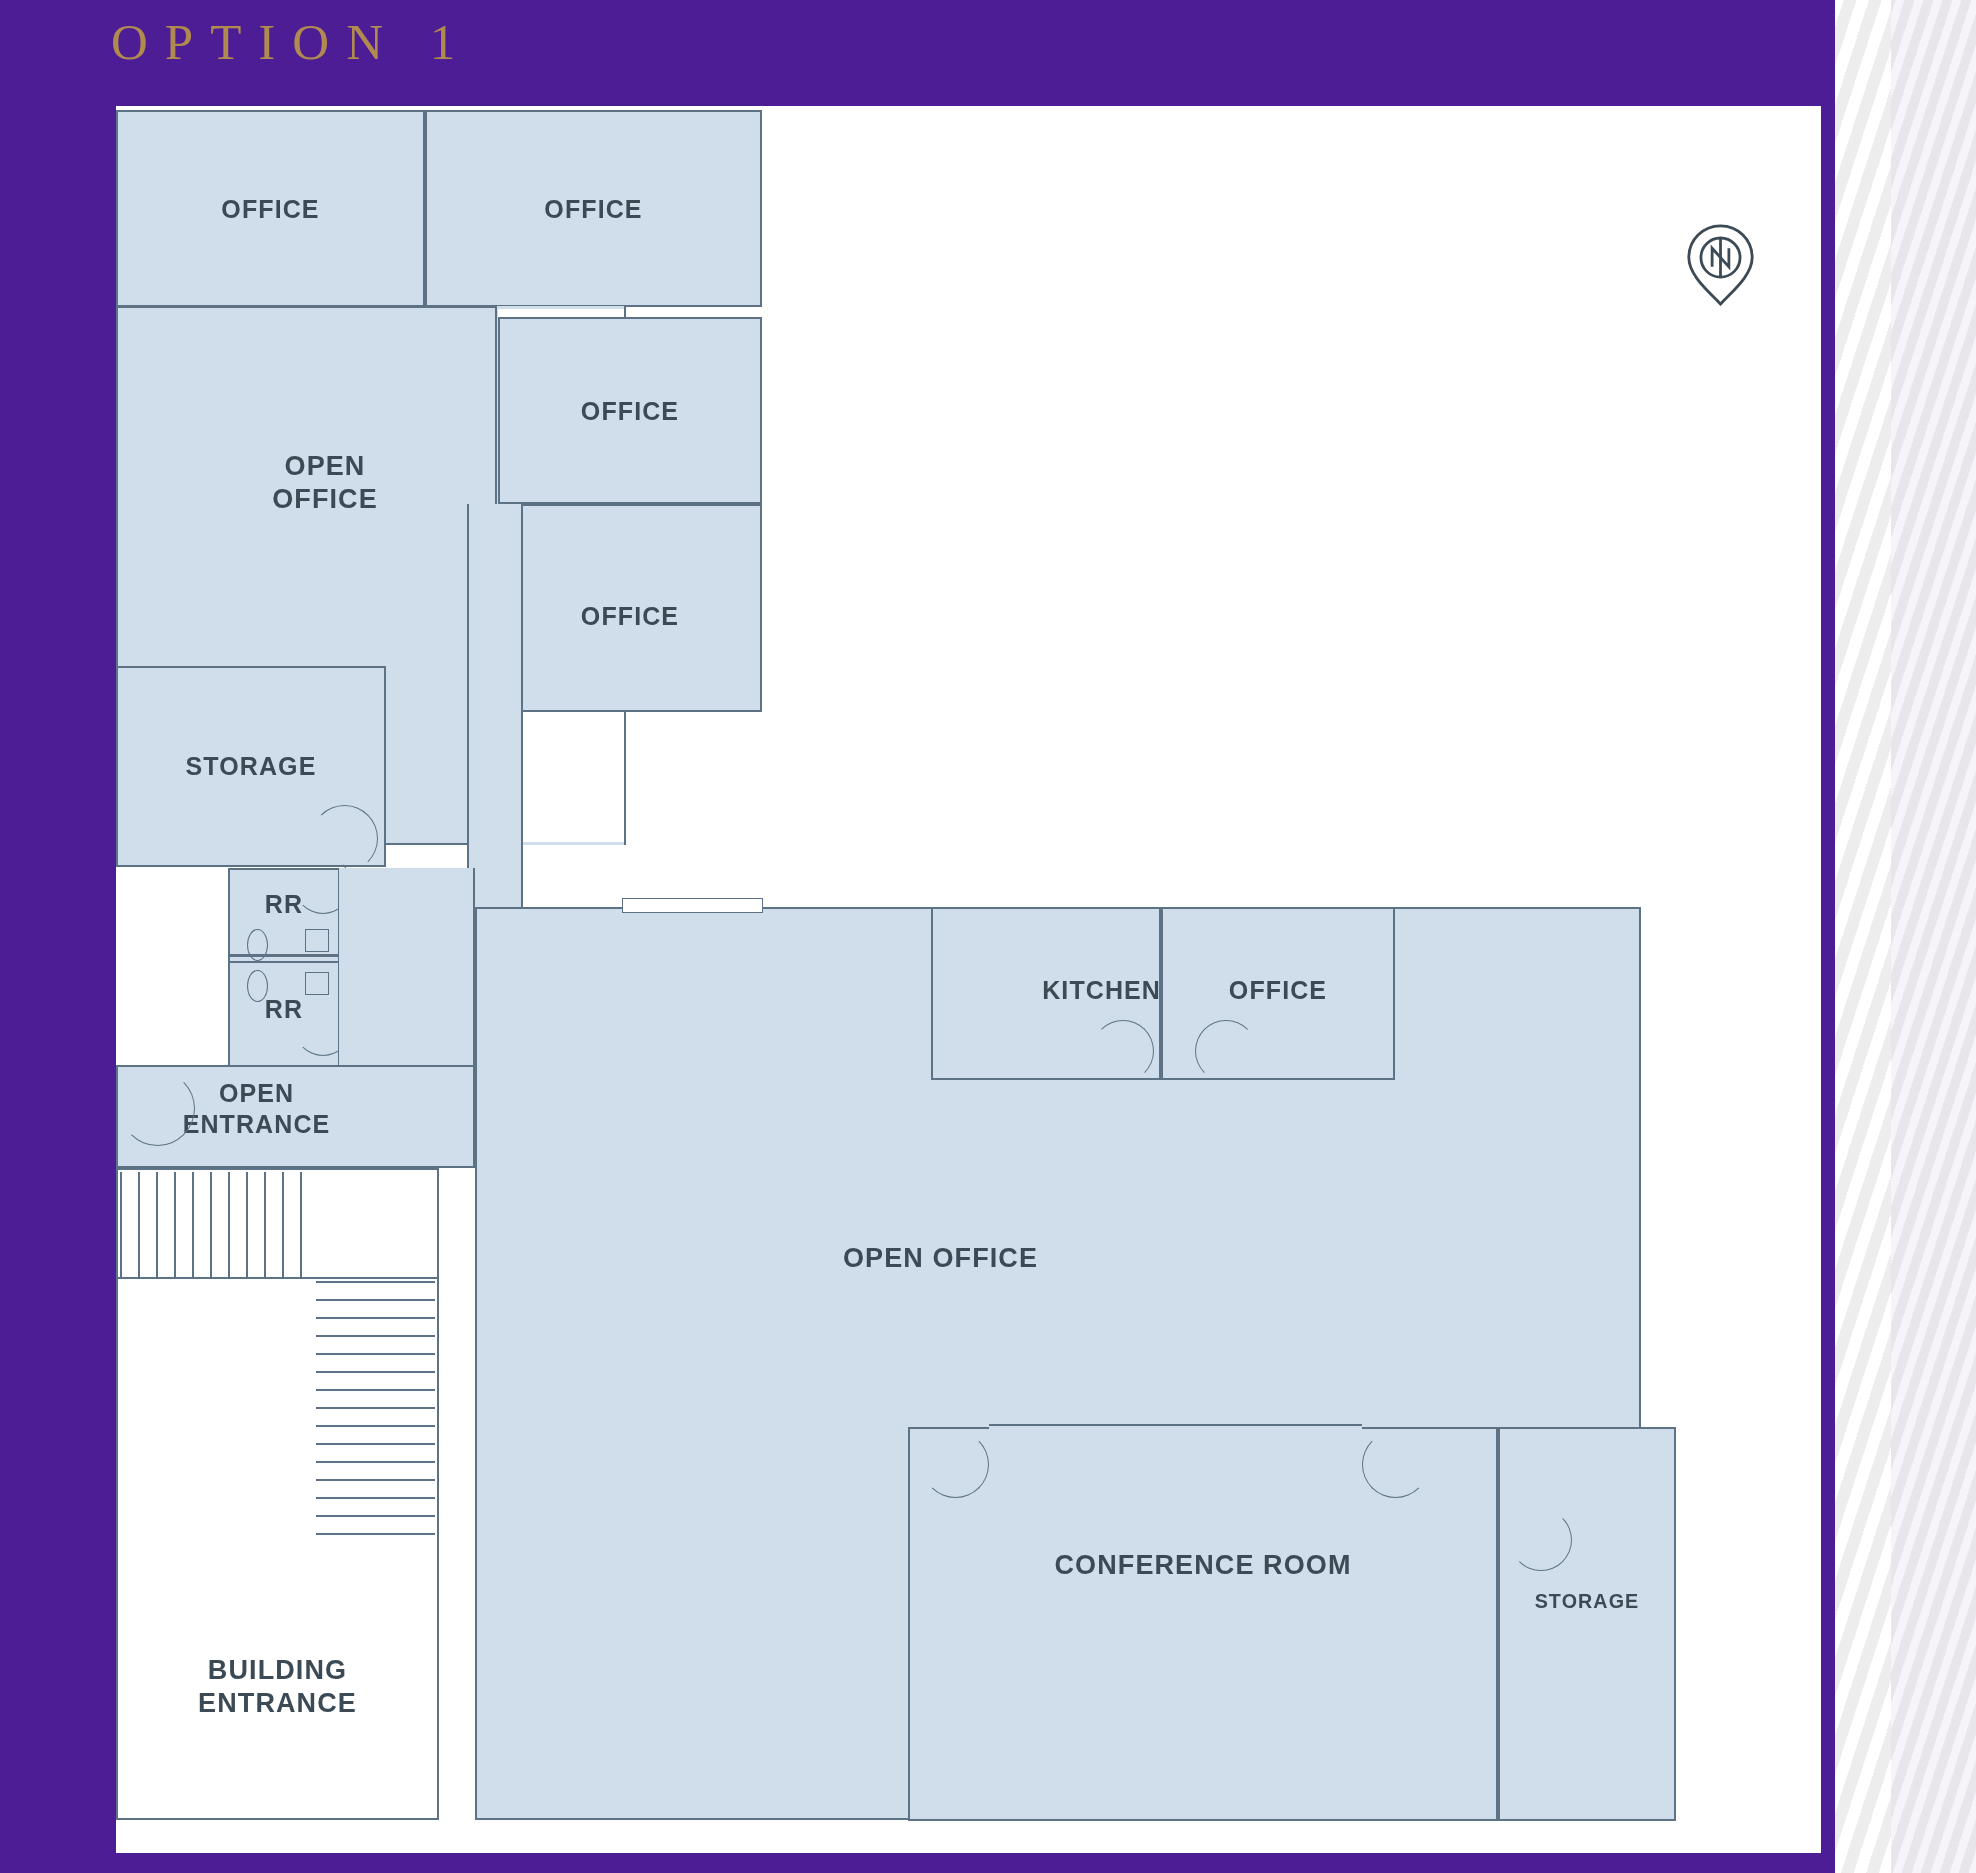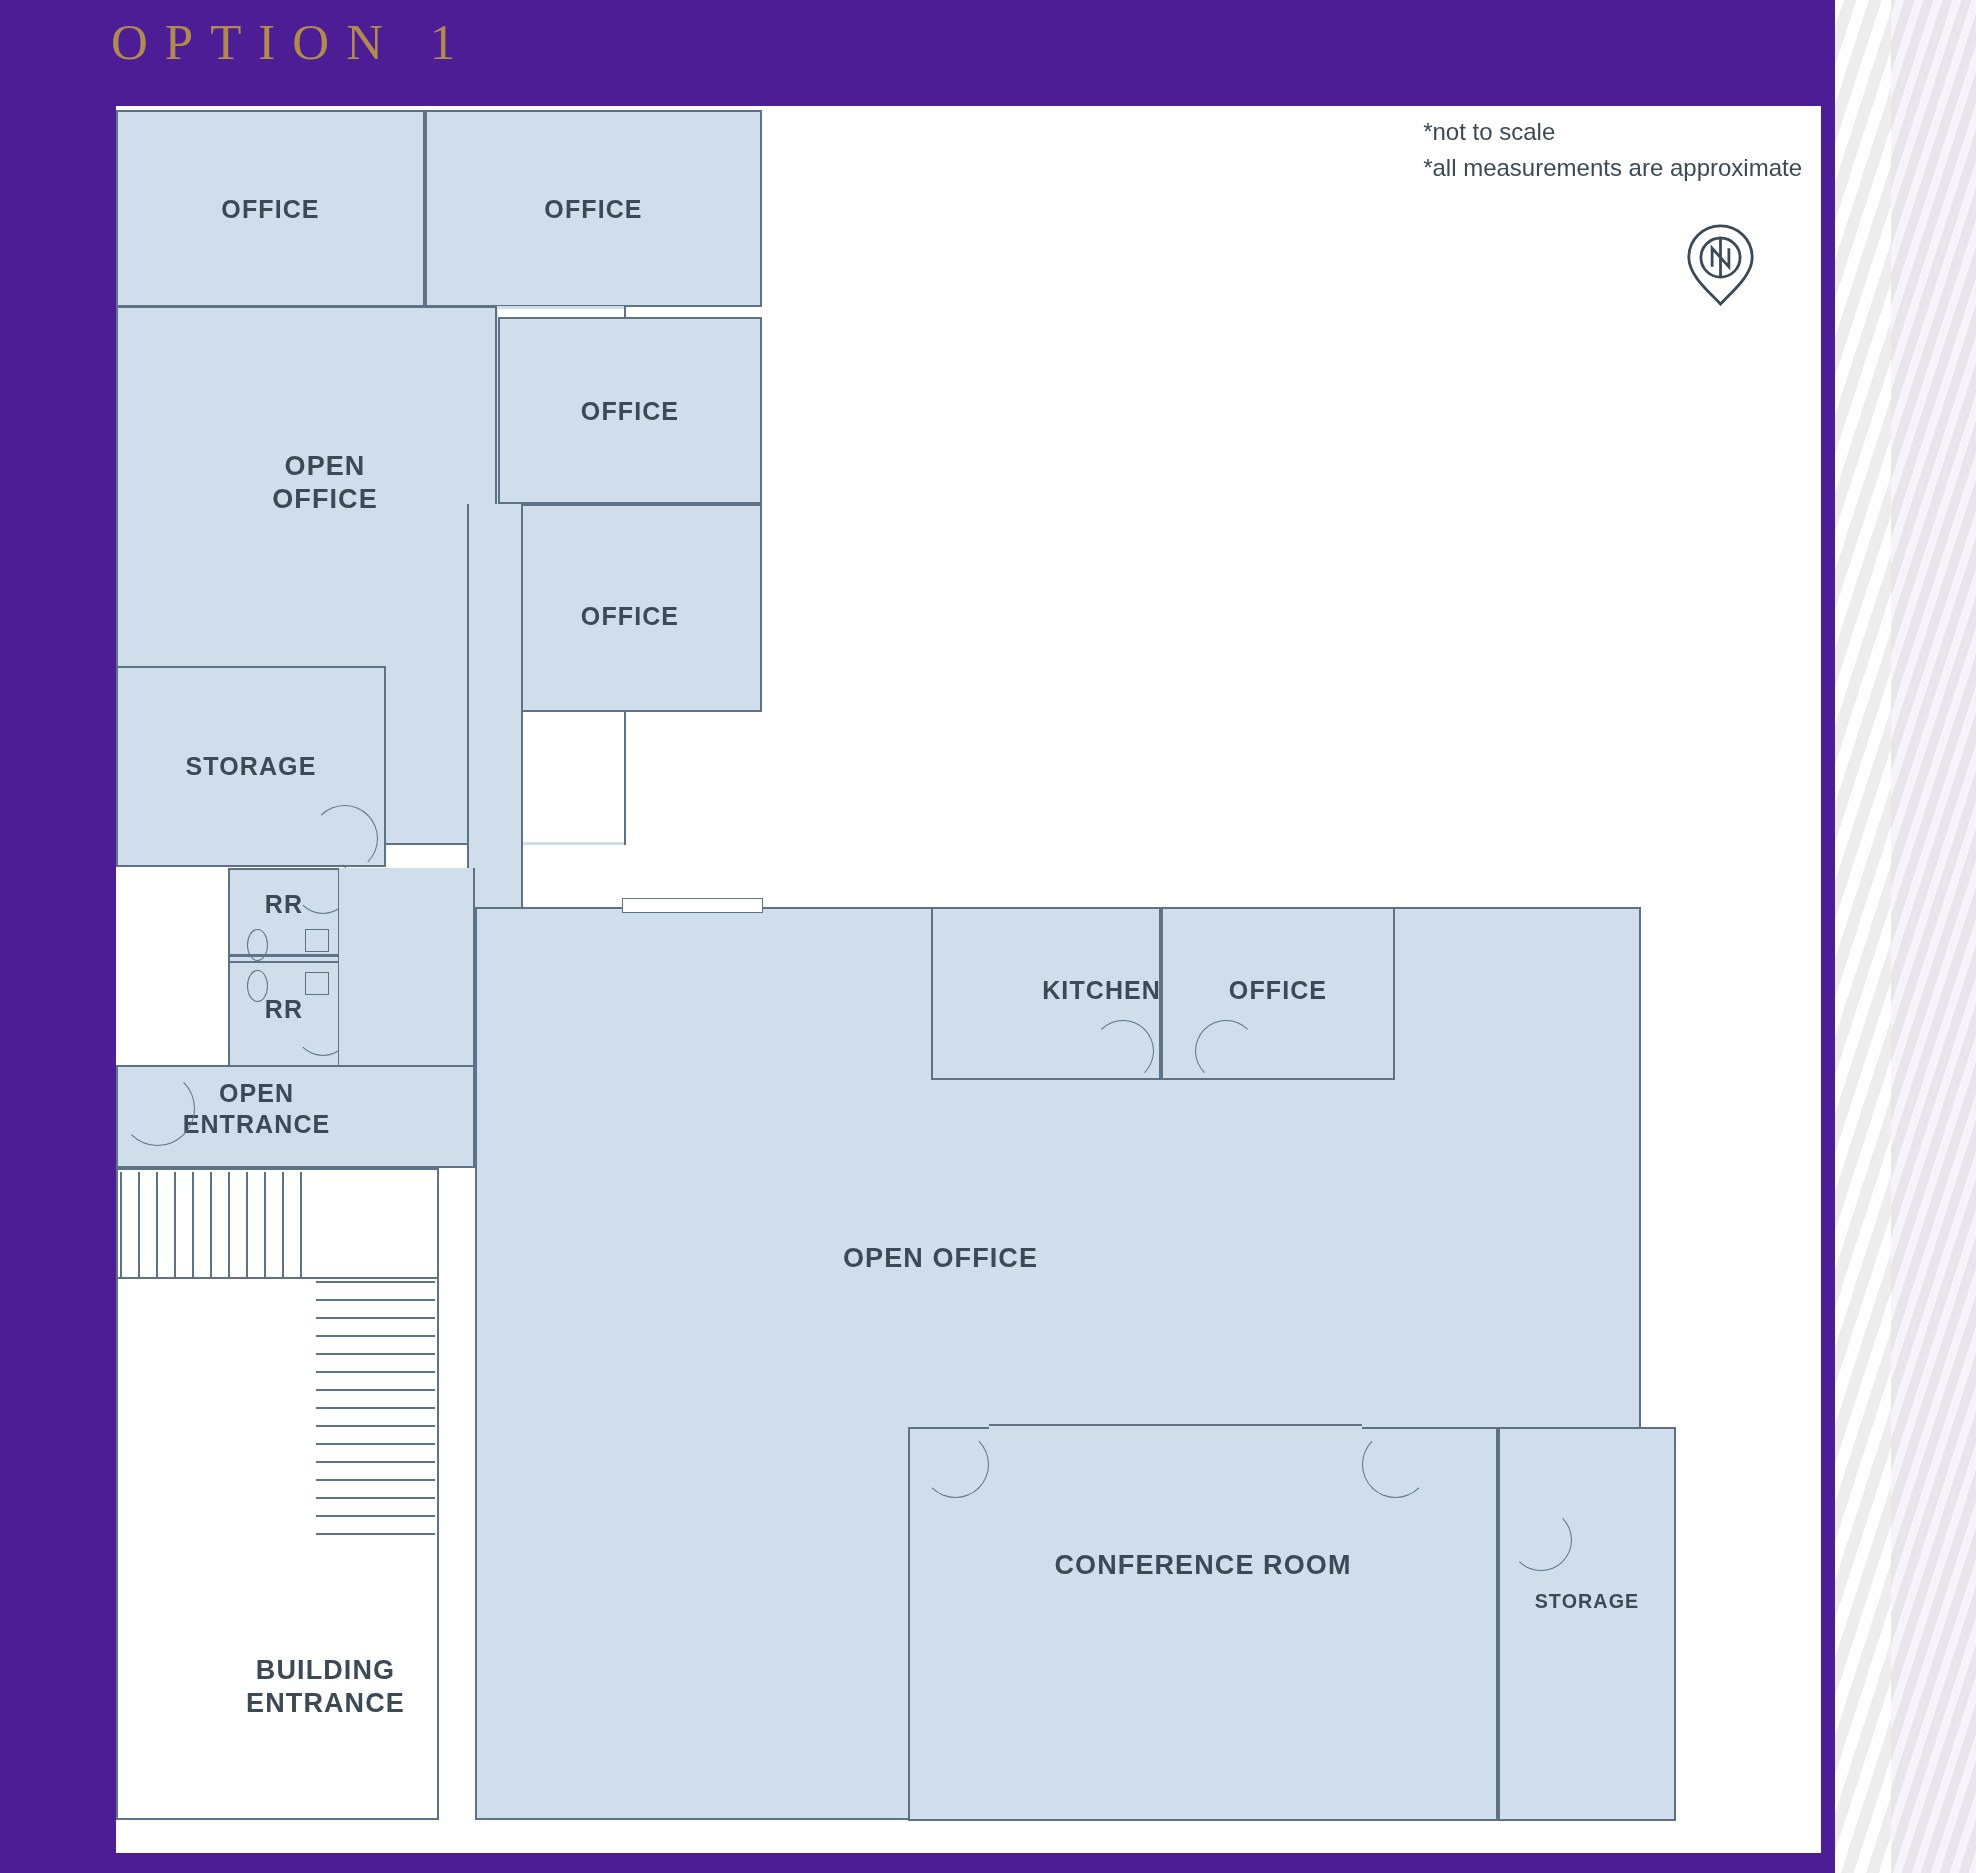--- a/index.html
+++ b/index.html
@@ -165,24 +165,20 @@
 
 <div id="page">
 
   <div id="edge-hatch"></div>
   <div id="edge-hatch-2"></div>
 
   <div id="option-title">OPTION 1</div>
 
   <div id="plan">
 
-    <div id="notes">
-      <div>*not to scale</div>
-      <div>*all measurements are approximate</div>
-    </div>
 
     <div id="logo">
       <svg viewBox="0 0 74 88" width="69" height="82" xmlns="http://www.w3.org/2000/svg">
         <path d="M37 2 C18 2 3 17 3 36 C3 55 24 72 37 86 C50 72 71 55 71 36 C71 17 56 2 37 2 Z" fill="none" stroke="#3c4a55" stroke-width="3"></path>
         <circle cx="37" cy="36" r="21" fill="none" stroke="#3c4a55" stroke-width="3"></circle>
         <path d="M28 46 L28 26 L46 46 L46 26" fill="none" stroke="#3c4a55" stroke-width="3"></path>
         <line x1="37" y1="14" x2="37" y2="58" stroke="#3c4a55" stroke-width="3"></line>
       </svg>
     </div>
 
@@ -256,19 +252,19 @@
     <div class="lbl small" style="left:1382px; top:1483px; width:178px;">STORAGE</div>
     <div class="door q-br" style="left:1394px; top:1403px; width:62px; height:62px;"></div>
 
     <div class="stair-box" style="left:0px; top:1062px; width:323px; height:131px;"></div>
     <div class="stair-lines-v" style="left:3.7px; top:1066px; width:193px; height:124px;"></div>
 
     <div class="stair-box" style="left:197px; top:1171px; width:126px; height:272px;"></div>
     <div class="stair-lines-h" style="left:200px; top:1175px; width:119px; height:264px;"></div>
 
     <div class="stair-box" style="left:0px; top:1171px; width:323px; height:543px;"></div>
-    <div class="lbl big" style="left:0px; top:1548px; width:323px;padding-left:48px;">BUILDING
+    <div class="lbl big" style="left:0px; top:1548px; width:323px;">BUILDING
 ENTRANCE</div>
     <div class="stair-lines-h" style="left:200px; top:1175px; width:119px; height:264px;"></div>
 
   </div>
 </div>
 
 
 </body></html>

